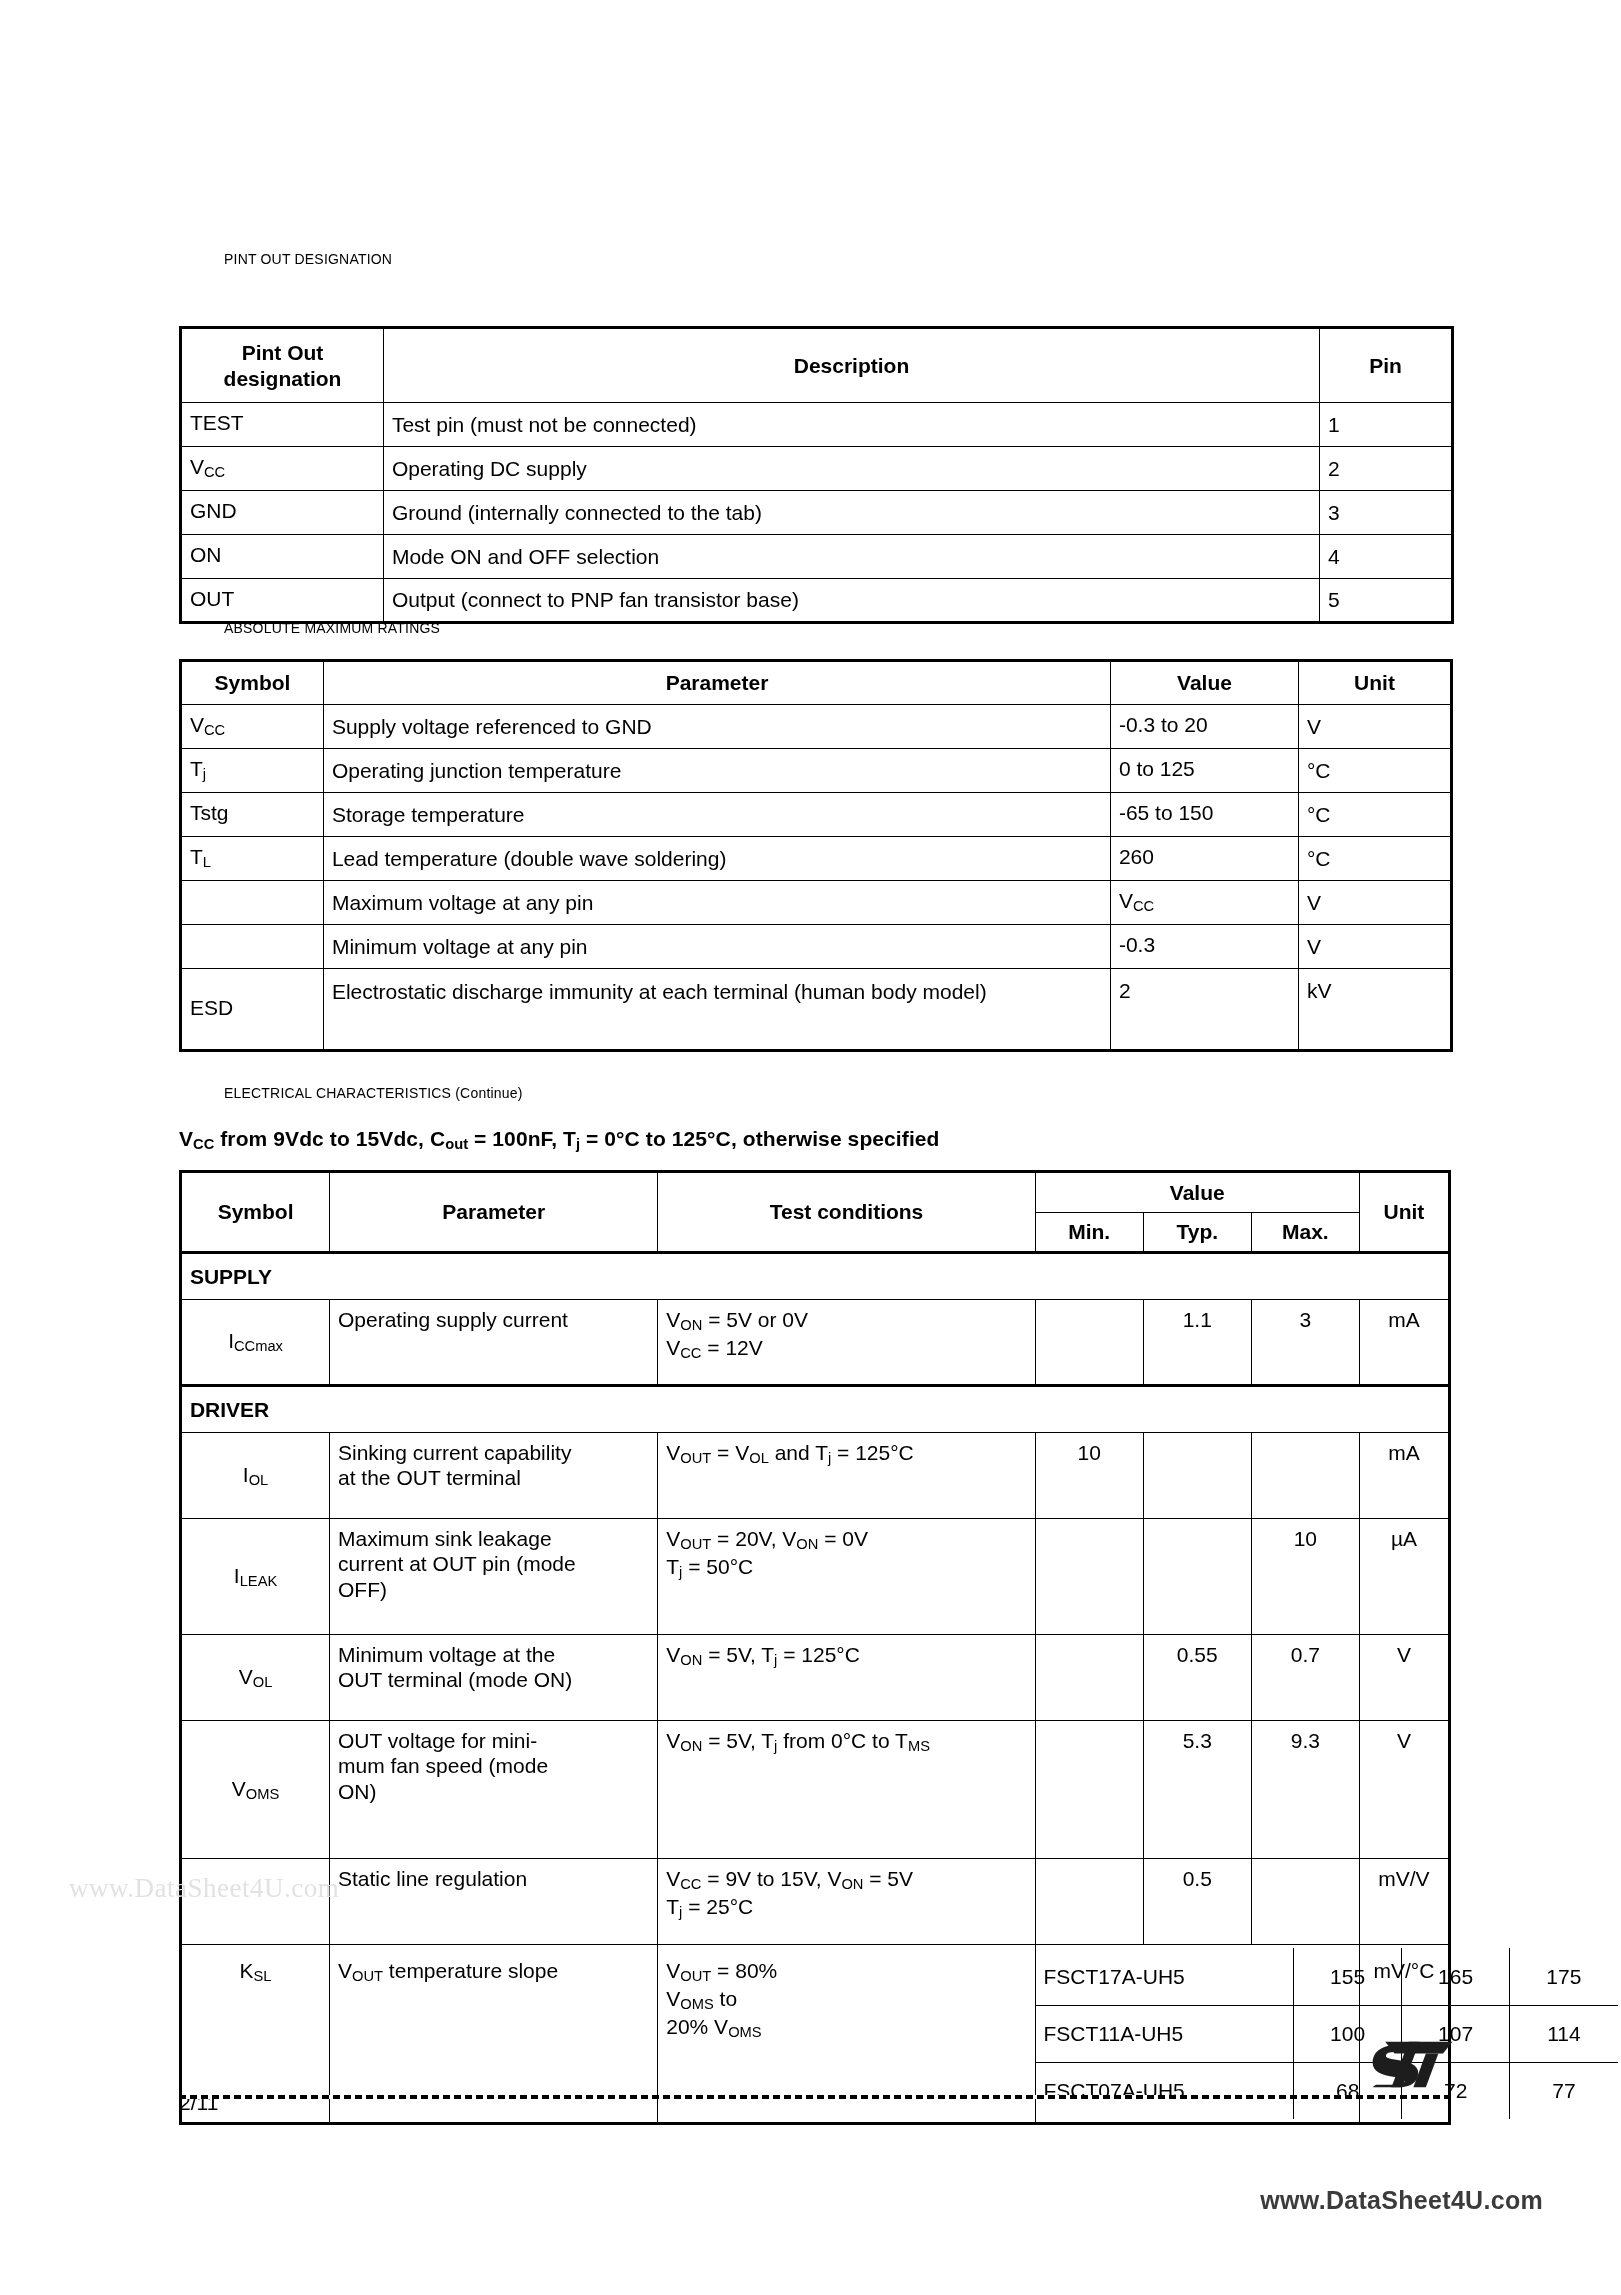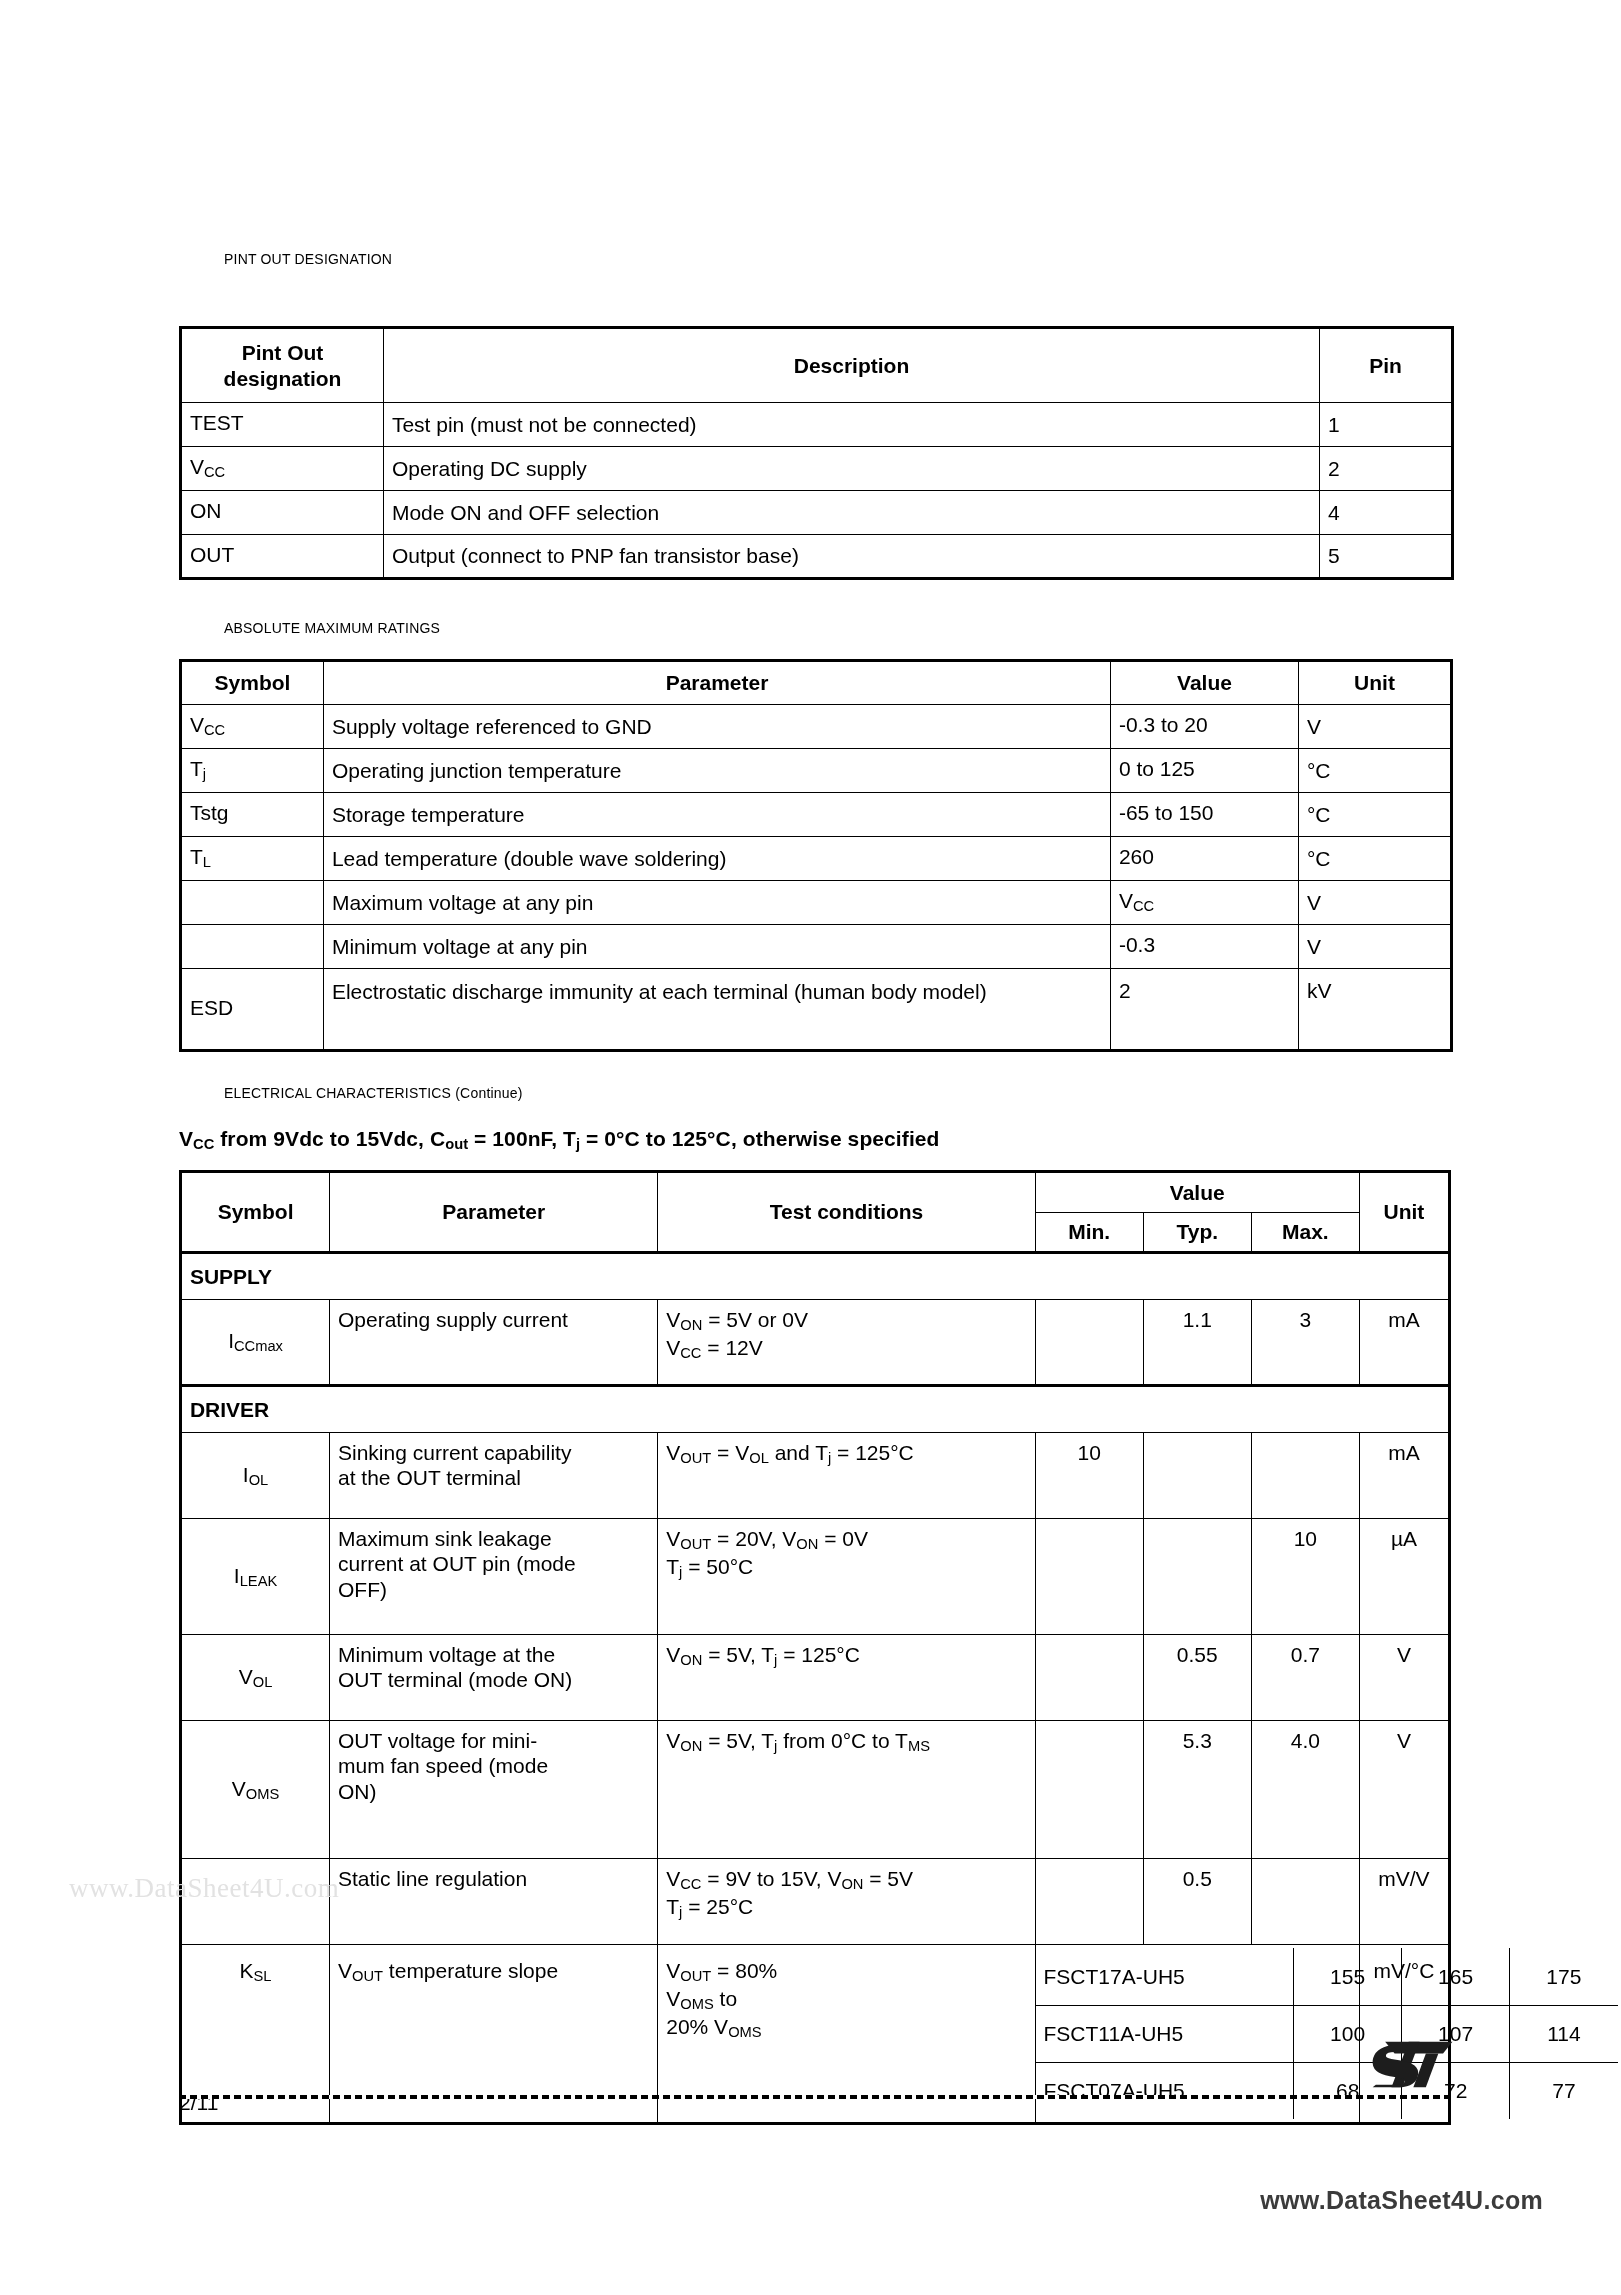--- a/index.html
+++ b/index.html
@@ -199,20 +199,25 @@
         <td><span>TEST</span><sub></sub></td>
         <td>Test pin (must not be connected)</td>
         <td class="c">1</td>
       </tr>
       <tr>
         <td><span>V</span><sub>CC</sub></td>
         <td>Operating DC supply</td>
         <td class="c">2</td>
       </tr>
       <tr>
+        <td><span>GND</span><sub></sub></td>
+        <td>Ground (internally connected to the tab)</td>
+        <td class="c">3</td>
+      </tr>
+      <tr>
         <td><span>ON</span><sub></sub></td>
         <td>Mode ON and OFF selection</td>
         <td class="c">4</td>
       </tr>
       <tr>
         <td><span>OUT</span><sub></sub></td>
         <td>Output (connect to PNP fan transistor base)</td>
         <td class="c">5</td>
       </tr>
     </tbody>
@@ -386,21 +391,21 @@
         <td style="vertical-align:top">
           <span>OUT voltage for mini-</span><br>
           <span>mum fan speed (mode</span><br>
           <span>ON)</span>
         </td>
         <td style="vertical-align:top">
           <span>V</span><sub>ON</sub><span> = 5V, T</span><sub>j</sub><span> from 0°C to T</span><sub>MS</sub>
         </td>
         <td class="num" style="vertical-align:top"></td>
         <td class="num" style="vertical-align:top">5.3</td>
-        <td class="num" style="vertical-align:top">4.0</td>
+        <td class="num" style="vertical-align:top">9.3</td>
         <td class="num" style="vertical-align:top">V</td>
       </tr>
 
       <tr>
         <td class="sym tall"><span></span><sub></sub></td>
         <td style="vertical-align:top">Static line regulation</td>
         <td style="vertical-align:top">
           <span>V</span><sub>CC</sub><span> = 9V to 15V, V</span><sub>ON</sub><span> = 5V</span><br>
           <span>T</span><sub>j</sub><span> = 25°C</span>
         </td>

